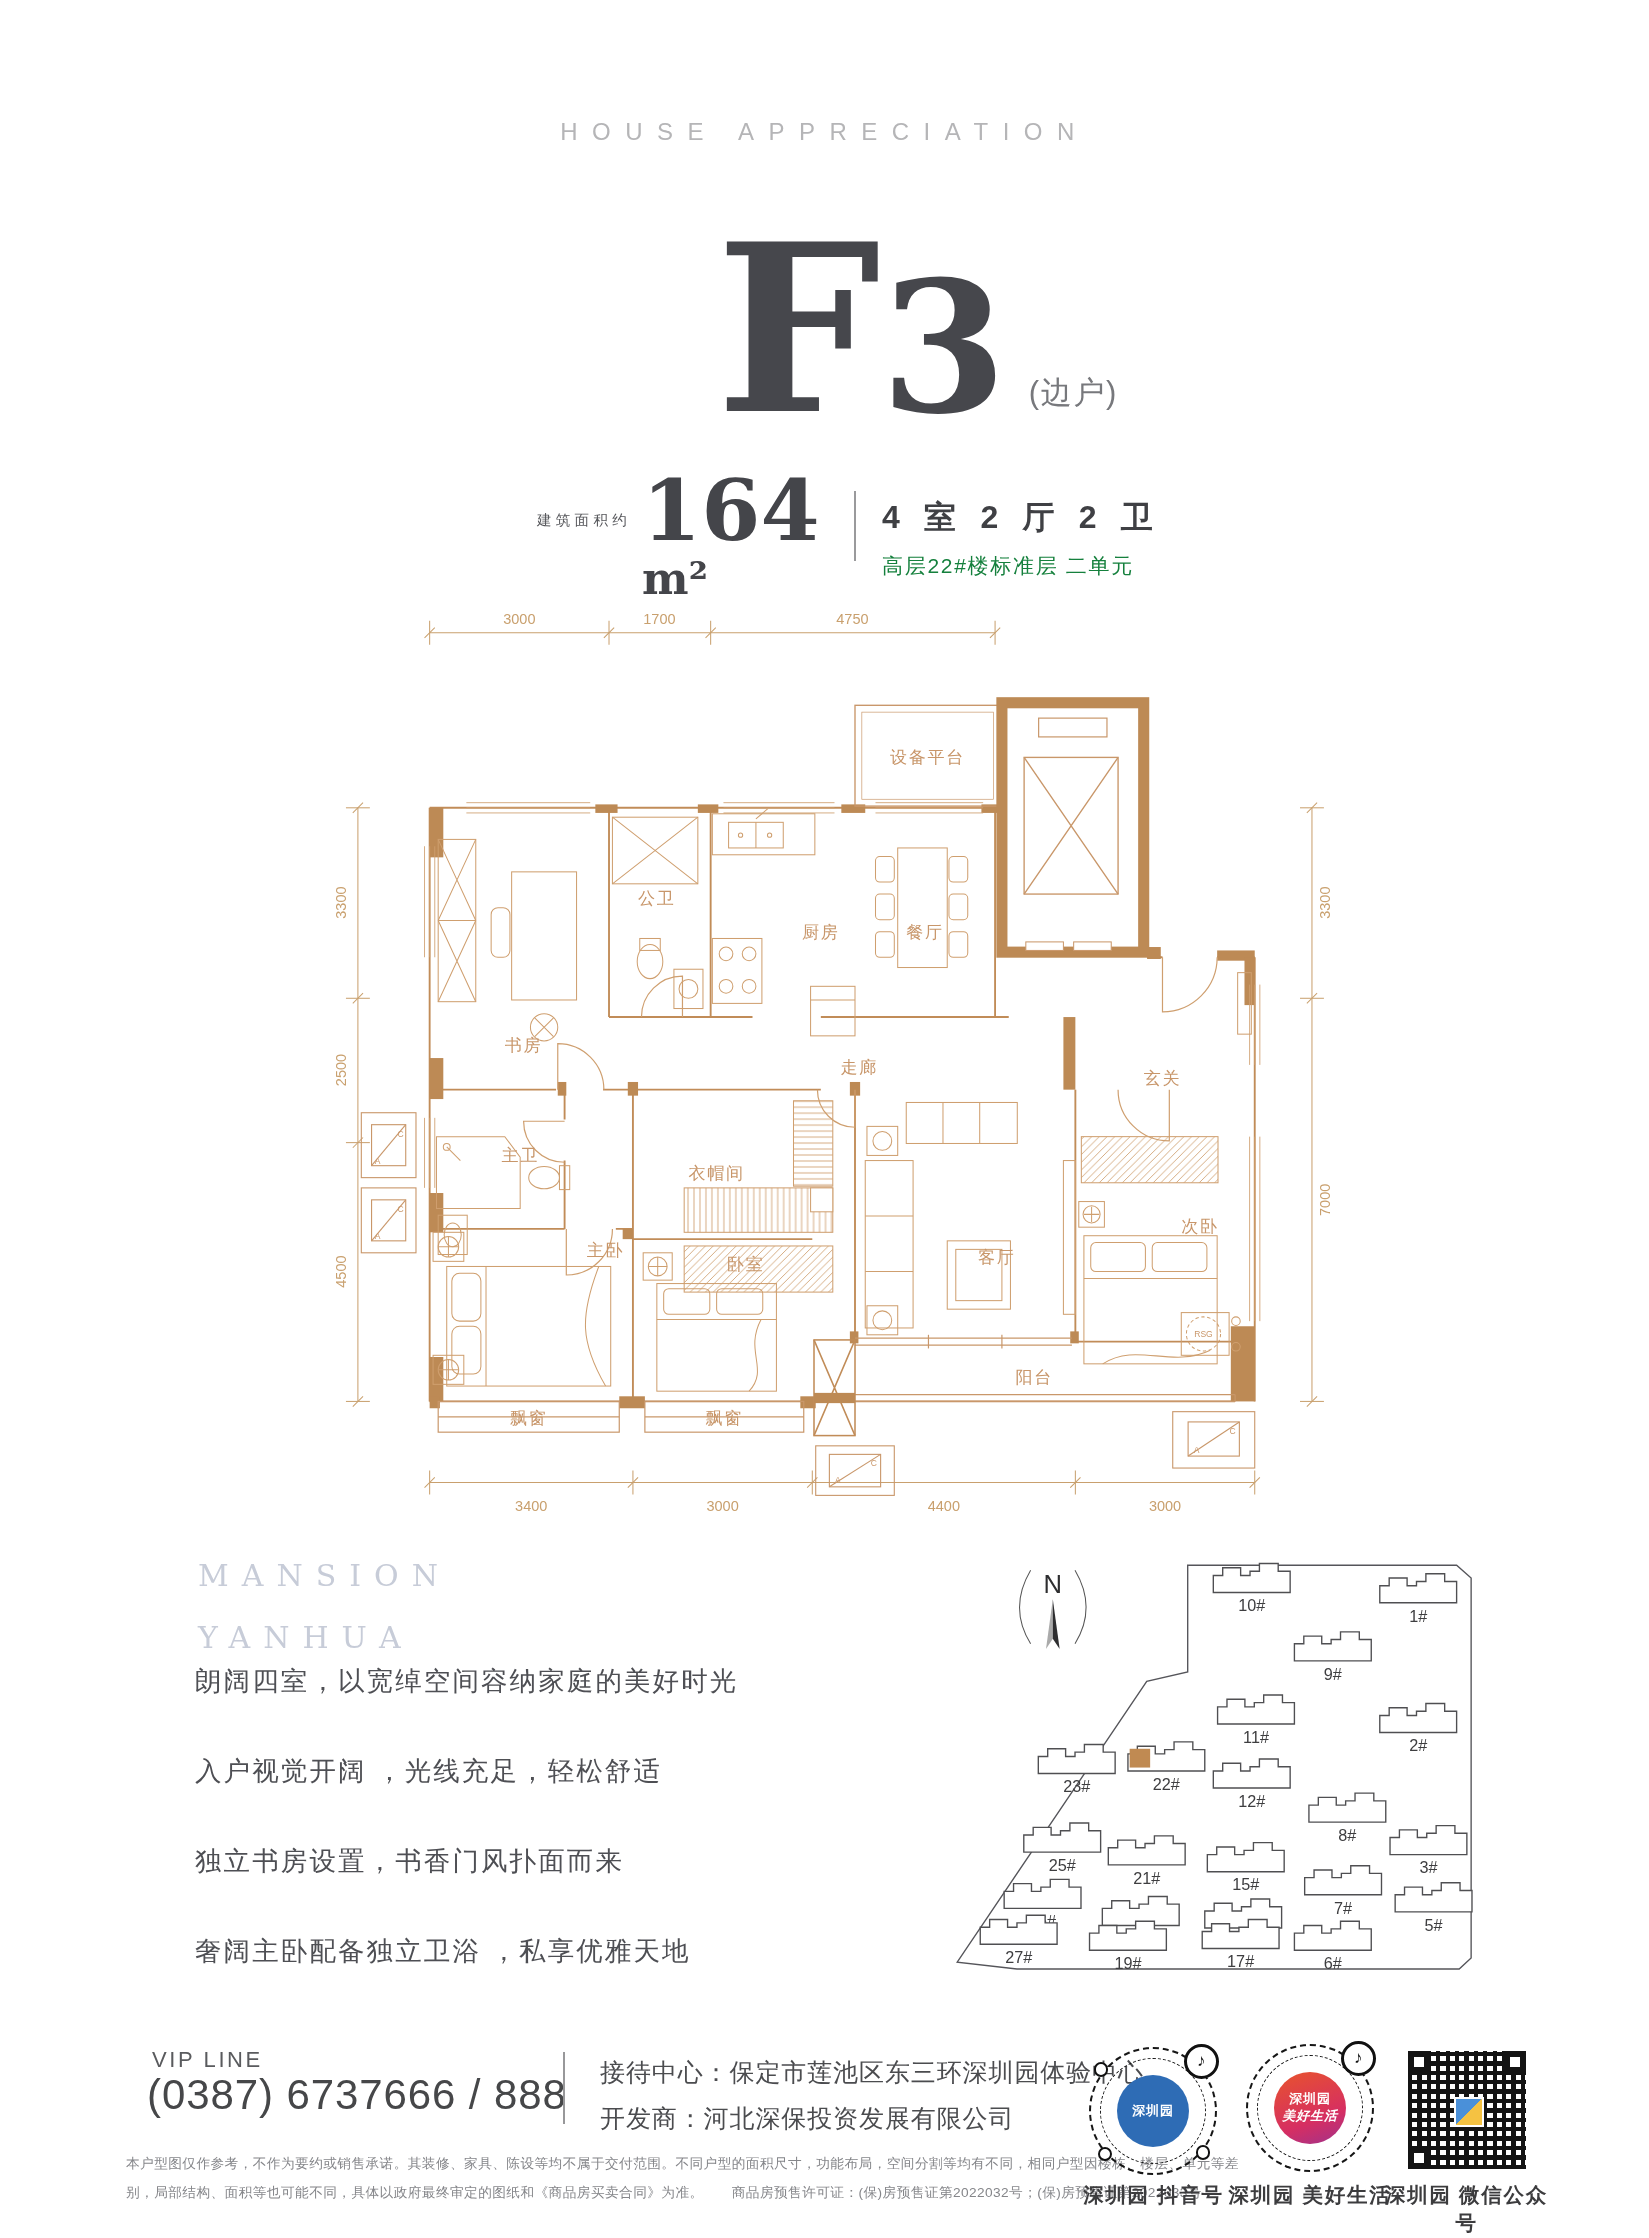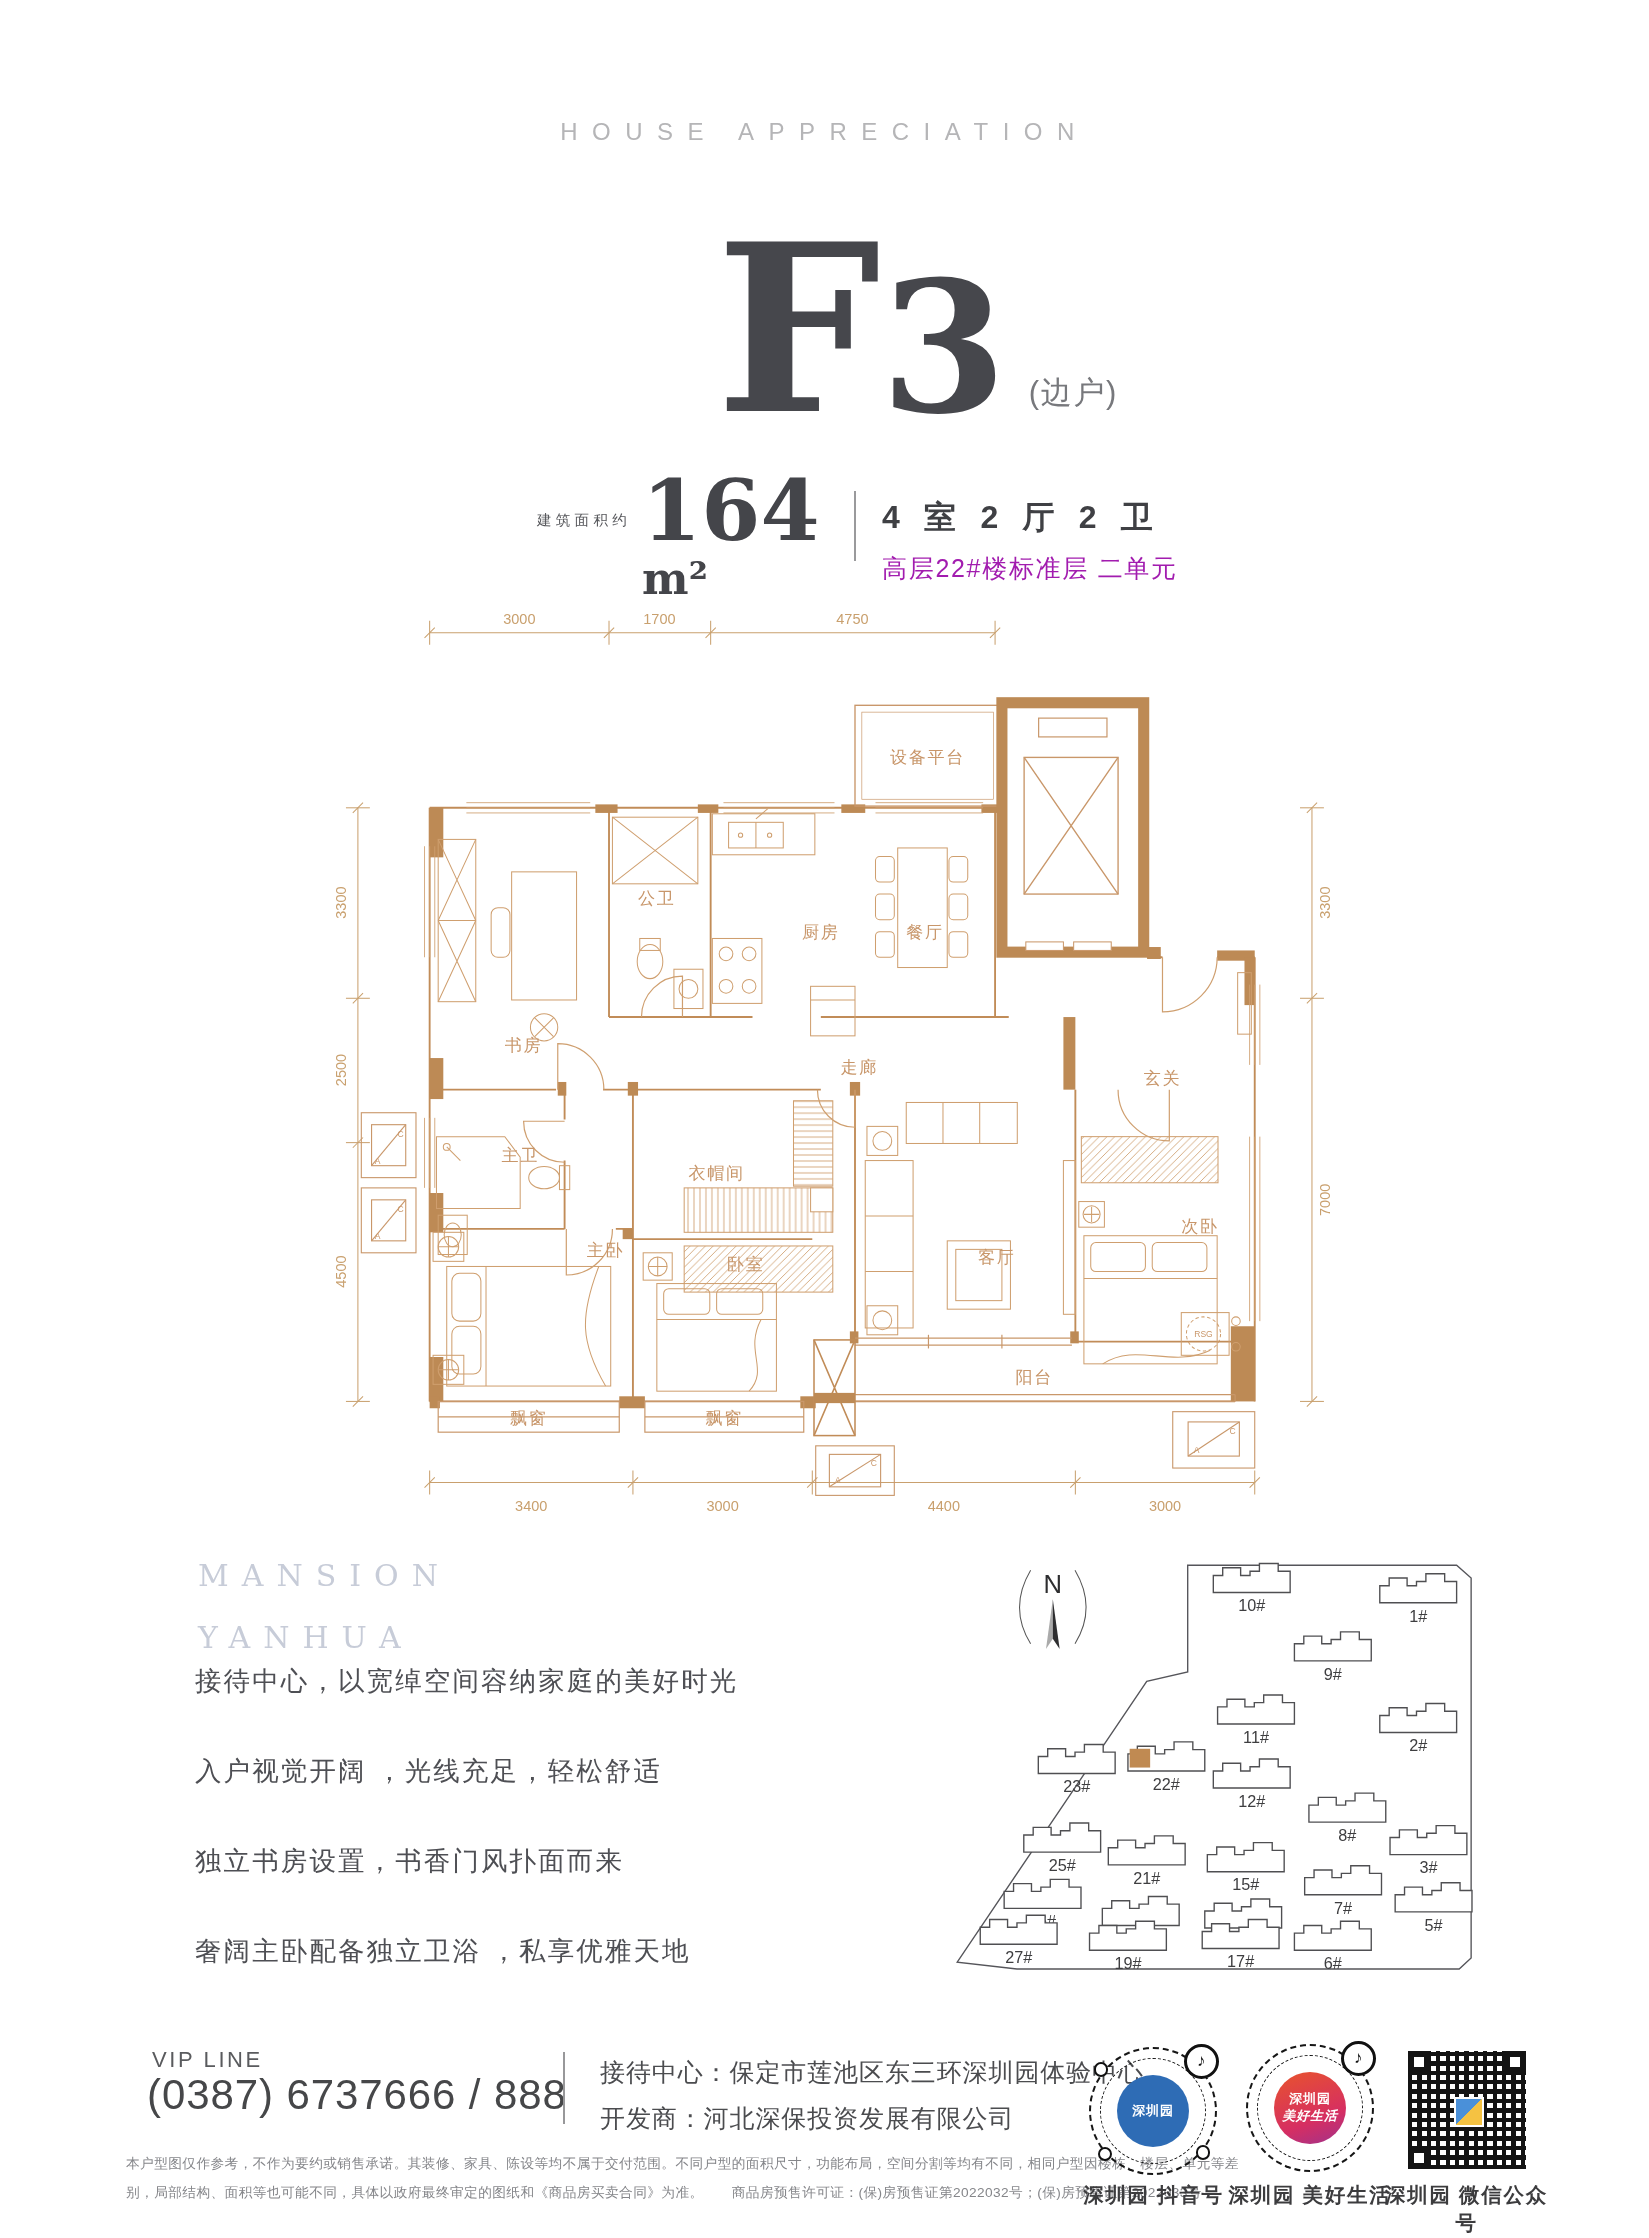--- a/index.html
+++ b/index.html
@@ -19,21 +19,21 @@
 
   
   .areaLbl{left:537px;top:511px;font-size:14.5px;letter-spacing:4.3px;color:#55565a;}
   .areaVal{left:637px;top:468px;display:flex;align-items:baseline;font-family:"DejaVu Serif",serif;
            font-weight:bold;color:#44454a;flex-direction:column;}
   .areaNum{font-size:85px;line-height:1;}
   .areaUnit{font-size:44px;margin-left:5.1px;}
   .specDiv{left:854px;top:491px;width:1.7px;height:70px;background:#9a9a9c;}
   .specR{left:882px;top:496px;}
   .specR .l1{font-size:32px;font-weight:bold;letter-spacing:7.7px;color:#3f4044;}
-  .specR .l2{font-size:25px;color:#a21caf;margin-top:12px;letter-spacing:1.7px;}
+  .specR .l2{font-size:21px;color:#15803d;margin-top:12px;letter-spacing:1.7px;}
 
   
   .brand{left:198px;top:1545px;font-family:"DejaVu Serif",serif;font-size:30px;letter-spacing:13px;
          color:#c7ccd8;line-height:62px;}
   .desc{left:195px;top:1663px;font-size:26.5px;color:#4e4f54;letter-spacing:2.1px;}
   .desc p{margin:0 0 54px 0;}
 
   
   svg text{font-family:"Liberation Sans",sans-serif;}
   .rl{font-size:20px;fill:#c8966a;text-anchor:middle;letter-spacing:2px;}
@@ -430,21 +430,21 @@
     <text x="1048" y="875" font-size="10" fill="#c9976a" text-anchor="middle">RSG</text>
   </g>
 </svg>
 
 <div class="abs brand">
   <div>MANSION</div>
   <div>YANHUA</div>
 </div>
 
 <div class="abs desc">
-  <p>接待中心，以宽绰空间容纳家庭的美好时光</p>
+  <p>朗阔四室，以宽绰空间容纳家庭的美好时光</p>
   <p>入户视觉开阔 ，光线充足，轻松舒适</p>
   <p>独立书房设置，书香门风扑面而来</p>
   <p>奢阔主卧配备独立卫浴 ，私享优雅天地</p>
 </div>
 
 <svg class="abs" style="left:923px;top:1514px;" width="666" height="461" viewBox="0 0 780 540">
   <defs>
     <path id="bldshape" d="M0,34 V14 H11 V5 H32 V14 H43 V9 H54 V0 H76 V9 H90 V34 Z" fill="#fff" stroke="#4f4f52" stroke-width="1.6"></path>
   </defs>
   <path d="M310,60 L310,185 L262,196 L40,525 L110,533 L628,533 L642,520 L642,75 L625,60 Z" fill="none" stroke="#55555a" stroke-width="1.6"></path>

